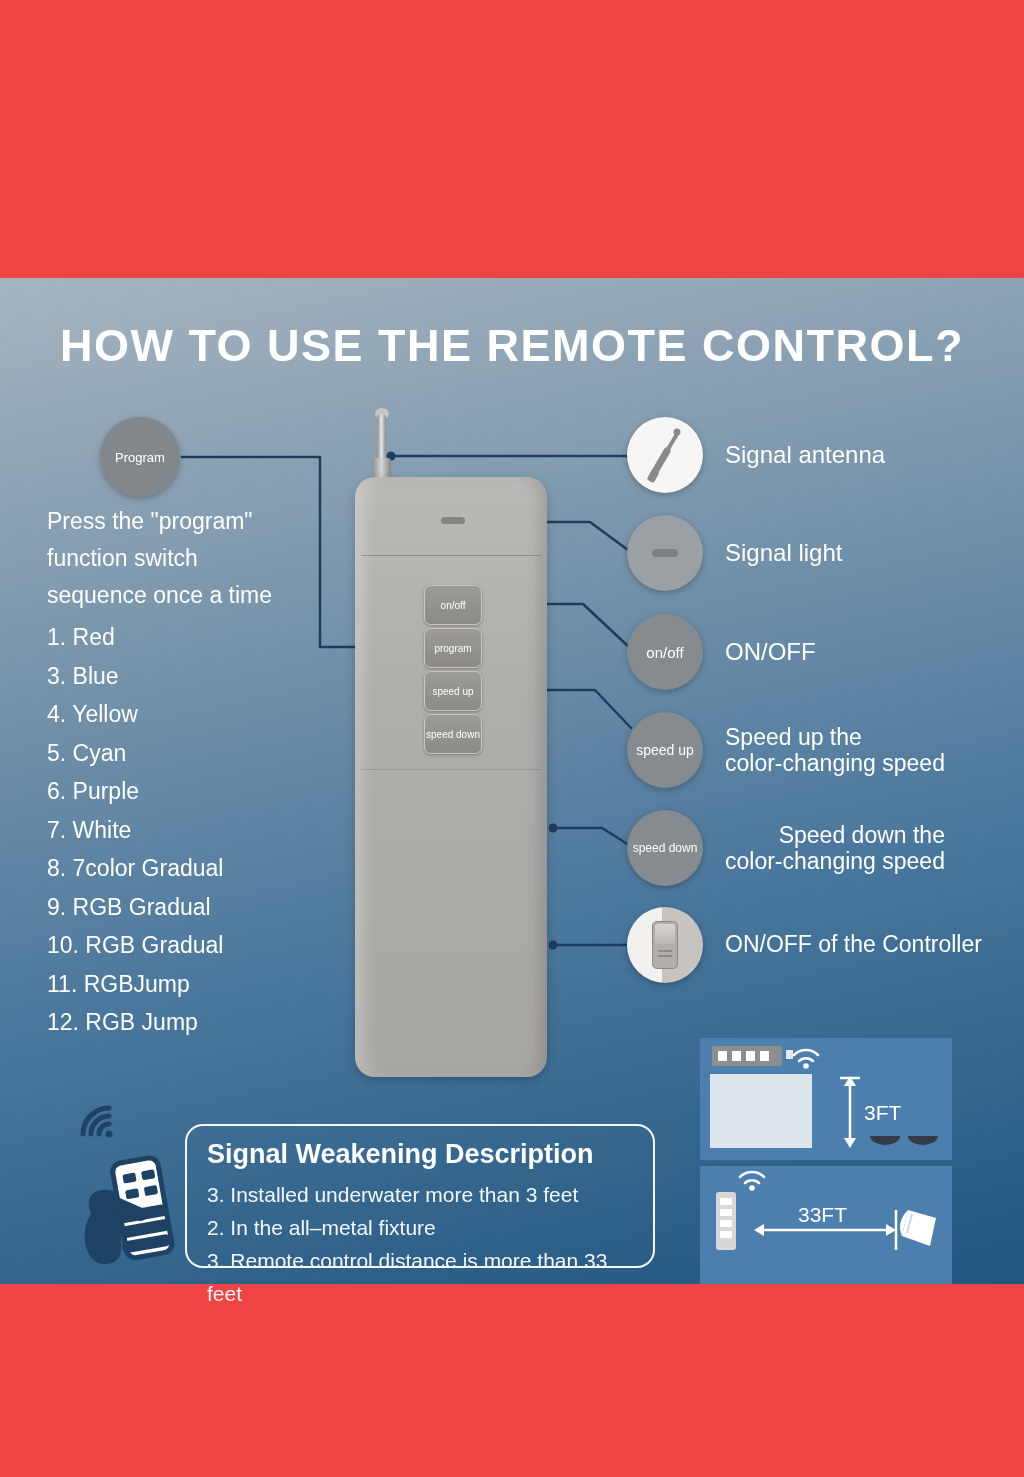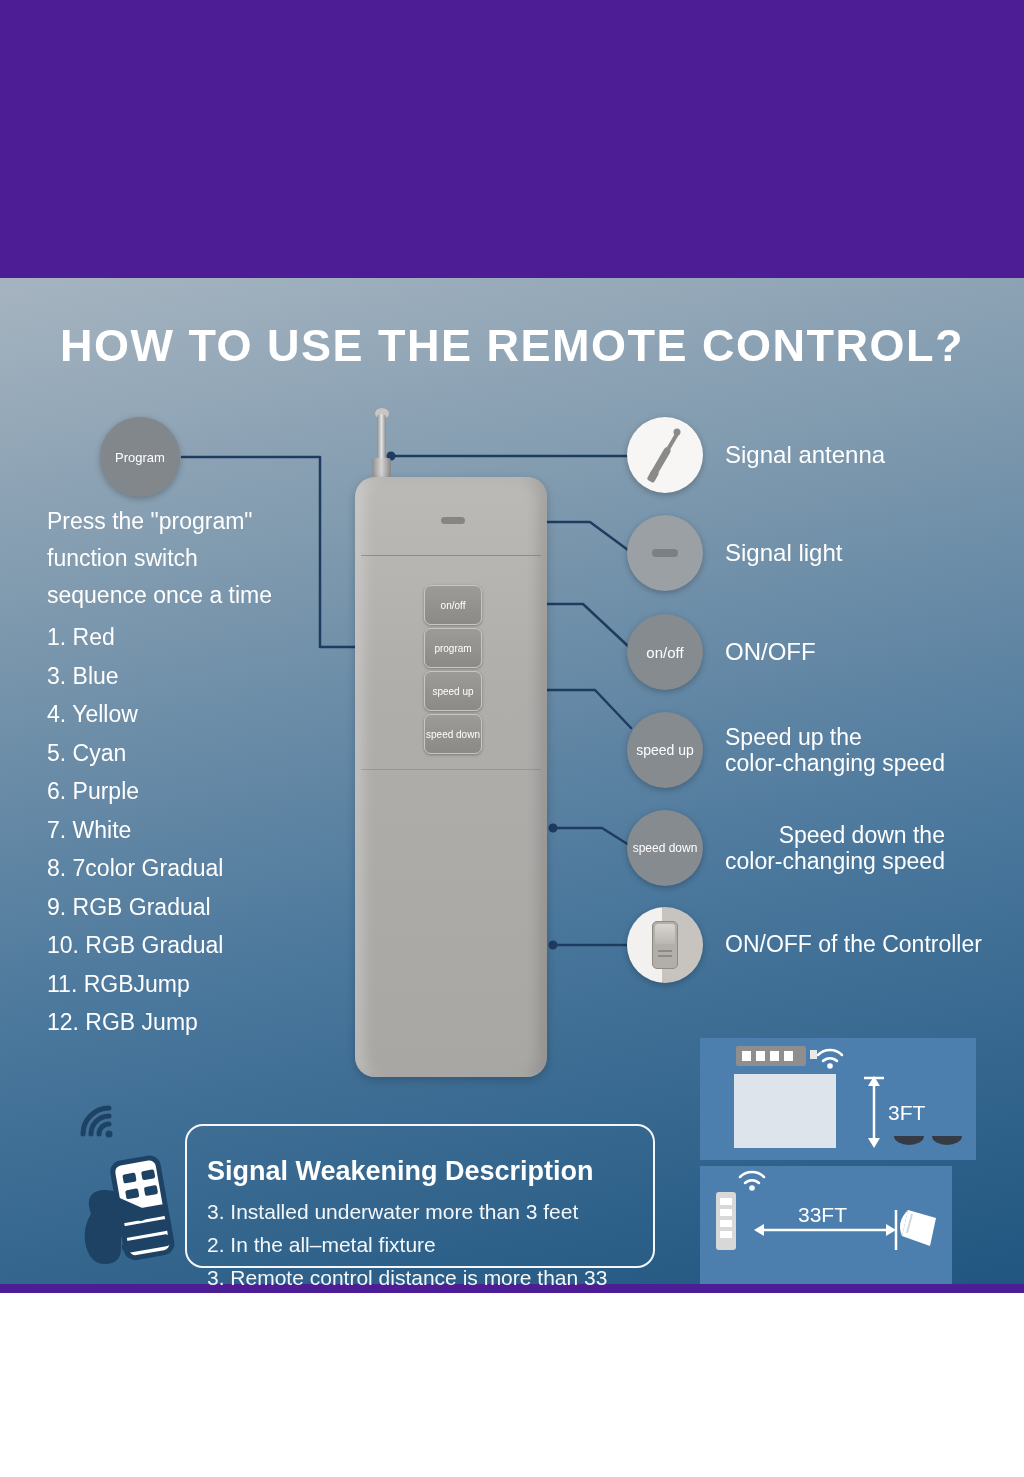--- a/index.html
+++ b/index.html
@@ -1,16 +1,16 @@
 <!DOCTYPE html>
 <html><head>
 <meta charset="utf-8">
 <style>
   html,body{margin:0;padding:0;background:#ffffff;}
-  .canvas{position:relative;width:1024px;height:1293px;background:#4c1d95;overflow:hidden;
+  .canvas{position:relative;width:1024px;height:1477px;background:#ef4444;overflow:hidden;
           font-family:"Liberation Sans",sans-serif;}
   .gradient-panel{position:absolute;left:0;top:278px;width:1024px;height:1006px;
     background:linear-gradient(168deg,#a6b4c0 0%,#7e99ae 28%,#4a779c 62%,#205680 100%);}
   .page-title{position:absolute;left:0;top:320px;width:1024px;text-align:center;margin:0;
     color:#ffffff;font-size:45px;font-weight:700;letter-spacing:1.5px;}
   
   .program-circle{position:absolute;left:100px;top:417px;width:80px;height:80px;border-radius:50%;
     background:#82878c;box-shadow:0 2px 6px rgba(0,0,0,.25);display:flex;align-items:center;justify-content:center;
     color:#ffffff;font-size:13px;}
   .intro-text{position:absolute;left:47px;top:503px;color:#ffffff;font-size:23px;line-height:37px;white-space:pre-line;}
@@ -52,24 +52,24 @@
   .l-antenna{top:441px}.l-light{top:539px}.l-onoff{top:638px}
   .l-speedup{top:724px;font-size:23px;line-height:26px;}
   .l-speeddown{top:822px;font-size:23px;line-height:26px;text-align:right;}
   .l-controller{top:931px;font-size:23px;}
   
   .connectors{position:absolute;left:0;top:0;pointer-events:none;}
   
   .hand-icon{position:absolute;left:63px;top:1096px;}
   .signal-box{position:absolute;left:185px;top:1124px;width:470px;height:144px;
     border:2.5px solid rgba(255,255,255,.95);border-radius:18px;padding:13px 20px;box-sizing:border-box;}
-  .signal-box .sb-title{color:#ffffff;font-size:27px;font-weight:700;margin:17px 0 8px 0;}
+  .signal-box .sb-title{color:#ffffff;font-size:27px;font-weight:700;margin:0 0 8px 0;}
   .signal-box .sb-item{color:rgba(255,255,255,.95);font-size:21px;line-height:33px;}
   .diagram{position:absolute;left:700px;width:252px;background:#4d7fae;}
-  .diagram.top{top:1038px;height:122px;padding-left:24px;}
+  .diagram.top{top:1038px;height:122px;}
   .diagram.bottom{top:1166px;height:118px;}
 </style>
 </head>
 <body>
 
 <div class="canvas">
 
   <div class="gradient-panel"></div>
 
   <h1 class="page-title">HOW TO USE THE REMOTE CONTROL?</h1>

